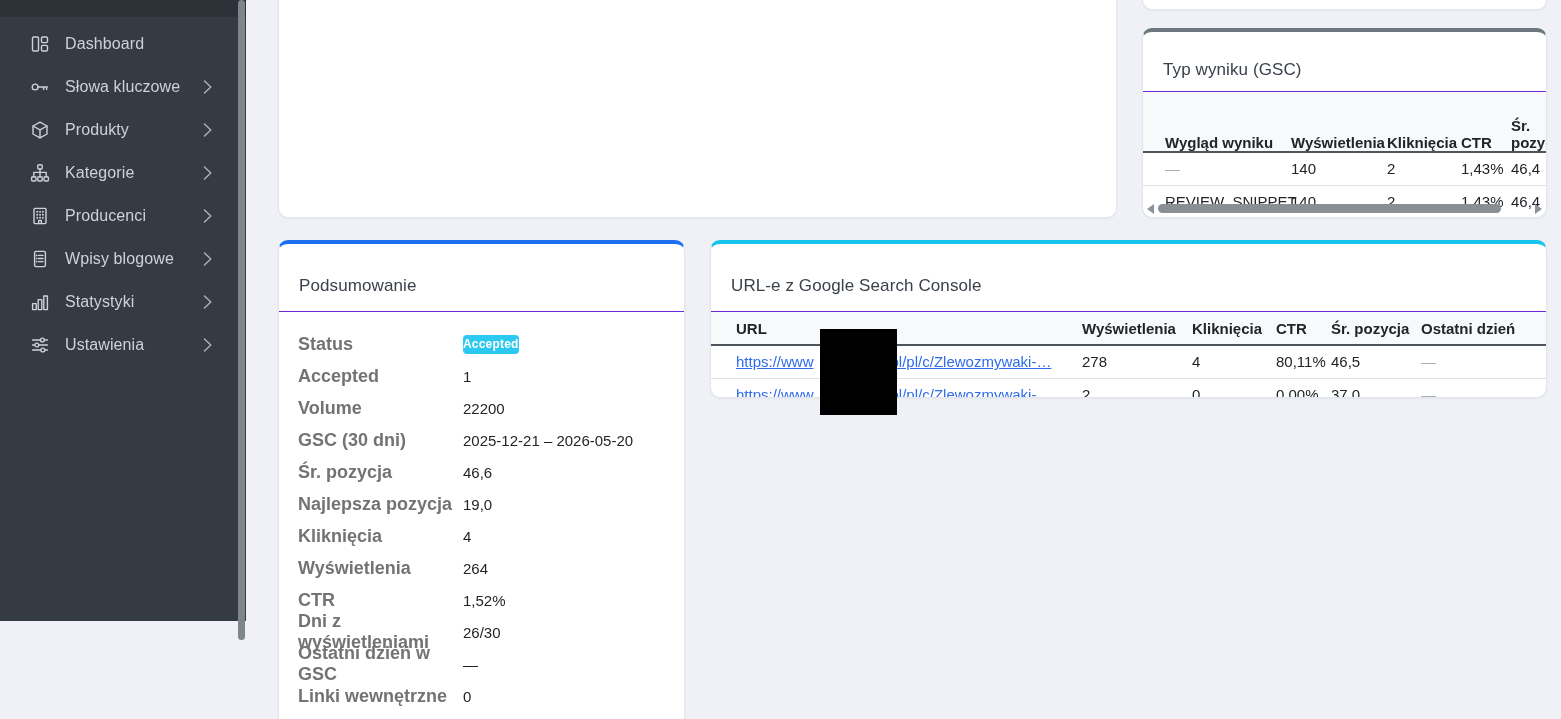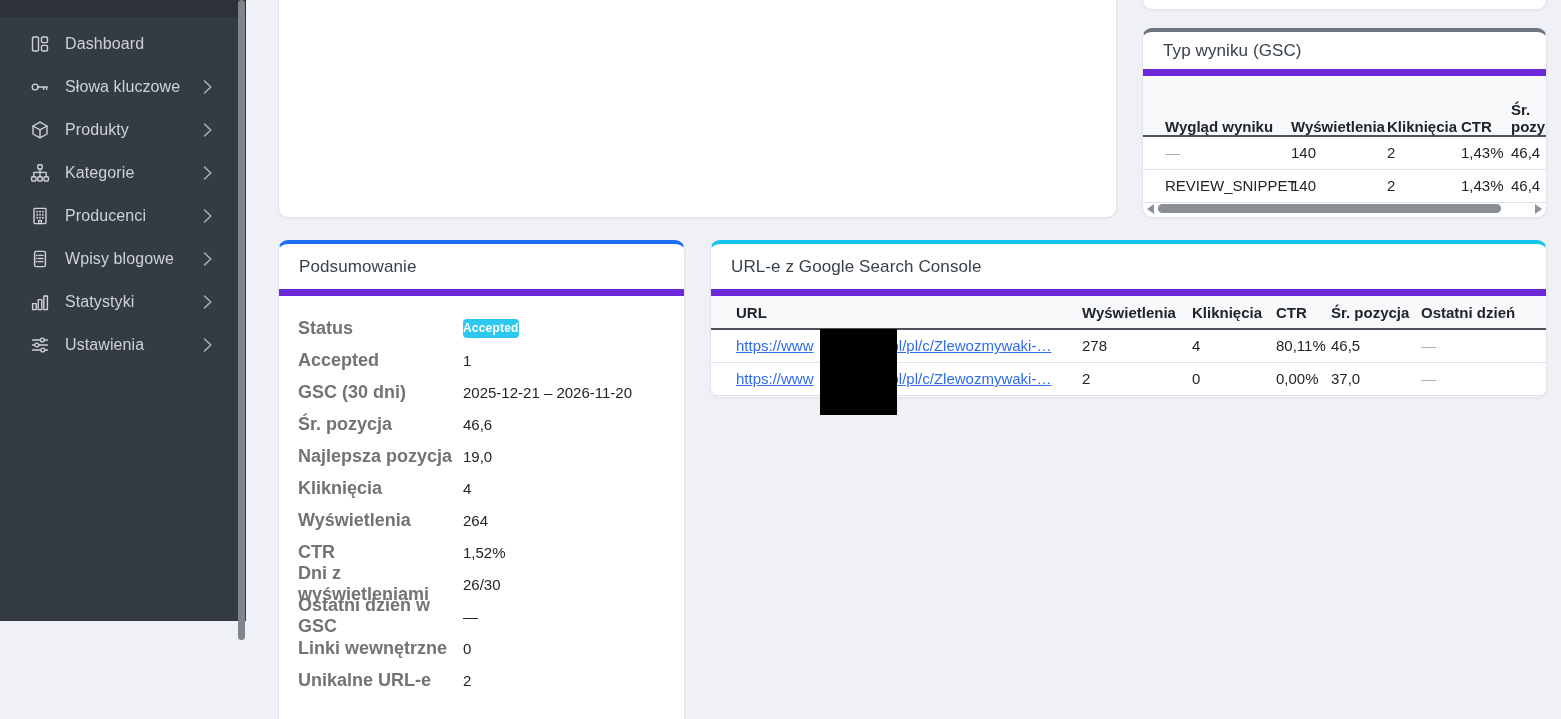--- a/index.html
+++ b/index.html
@@ -42,21 +42,21 @@
   .top-right-card  { left: 1142px; top: -40px; width: 405px; height: 50px; }
 
   .gsc-type-card   { left: 1142px; top: 28px;  width: 405px; height: 190px;
                      border-top: 4px solid var(--gsc-type-accent, #6b7681); overflow: hidden; }
   .summary-card    { left: 278px;  top: 240px; width: 407px; height: 620px;
                      border-top: 4px solid var(--summary-accent, #1d6ff2); }
   .urls-card       { left: 710px;  top: 240px; width: 837px; height: 158px;
                      border-top: 4px solid var(--urls-accent, #15c3ec); overflow: hidden; }
 
   .card-title-bar { height: 52px; display: flex; align-items: center; padding: 0 20px;
-                    border-bottom: 7px solid #6d28d9; }
+                    border-bottom: 1px solid #6d28d9; margin-top: 16px; }
   .gsc-type-card .card-title-bar { height: 44px; }
   .card-title { font-size: 17px; font-weight: 400; color: #39414a; letter-spacing: .1px; }
 
   
   table.data-table { width: 100%; border-collapse: collapse; table-layout: fixed; font-size: 15px; }
   table.data-table th {
     font-weight: 700; text-align: left; background: #f8f9fa;
     border-bottom: 2px solid #4d545b; padding: 0 8px 0 0; color: #212529;
   }
   table.data-table td { border-bottom: 1px solid #dee2e6; padding: 0 8px 0 0; height: 33px; }
@@ -273,22 +273,26 @@
     <div class="summary-rows">
         <div class="summary-row">
           <span class="summary-label">Status</span>
           <span class="summary-value"><span class="badge">Accepted</span></span>
         </div>
         <div class="summary-row">
           <span class="summary-label">Accepted</span>
           <span class="summary-value">1</span>
         </div>
         <div class="summary-row">
+          <span class="summary-label">Volume</span>
+          <span class="summary-value">22200</span>
+        </div>
+        <div class="summary-row">
           <span class="summary-label">GSC (30 dni)</span>
-          <span class="summary-value">2025-12-21 – 2026-11-20</span>
+          <span class="summary-value">2025-12-21 – 2026-05-20</span>
         </div>
         <div class="summary-row">
           <span class="summary-label">Śr. pozycja</span>
           <span class="summary-value">46,6</span>
         </div>
         <div class="summary-row">
           <span class="summary-label">Najlepsza pozycja</span>
           <span class="summary-value">19,0</span>
         </div>
         <div class="summary-row">

